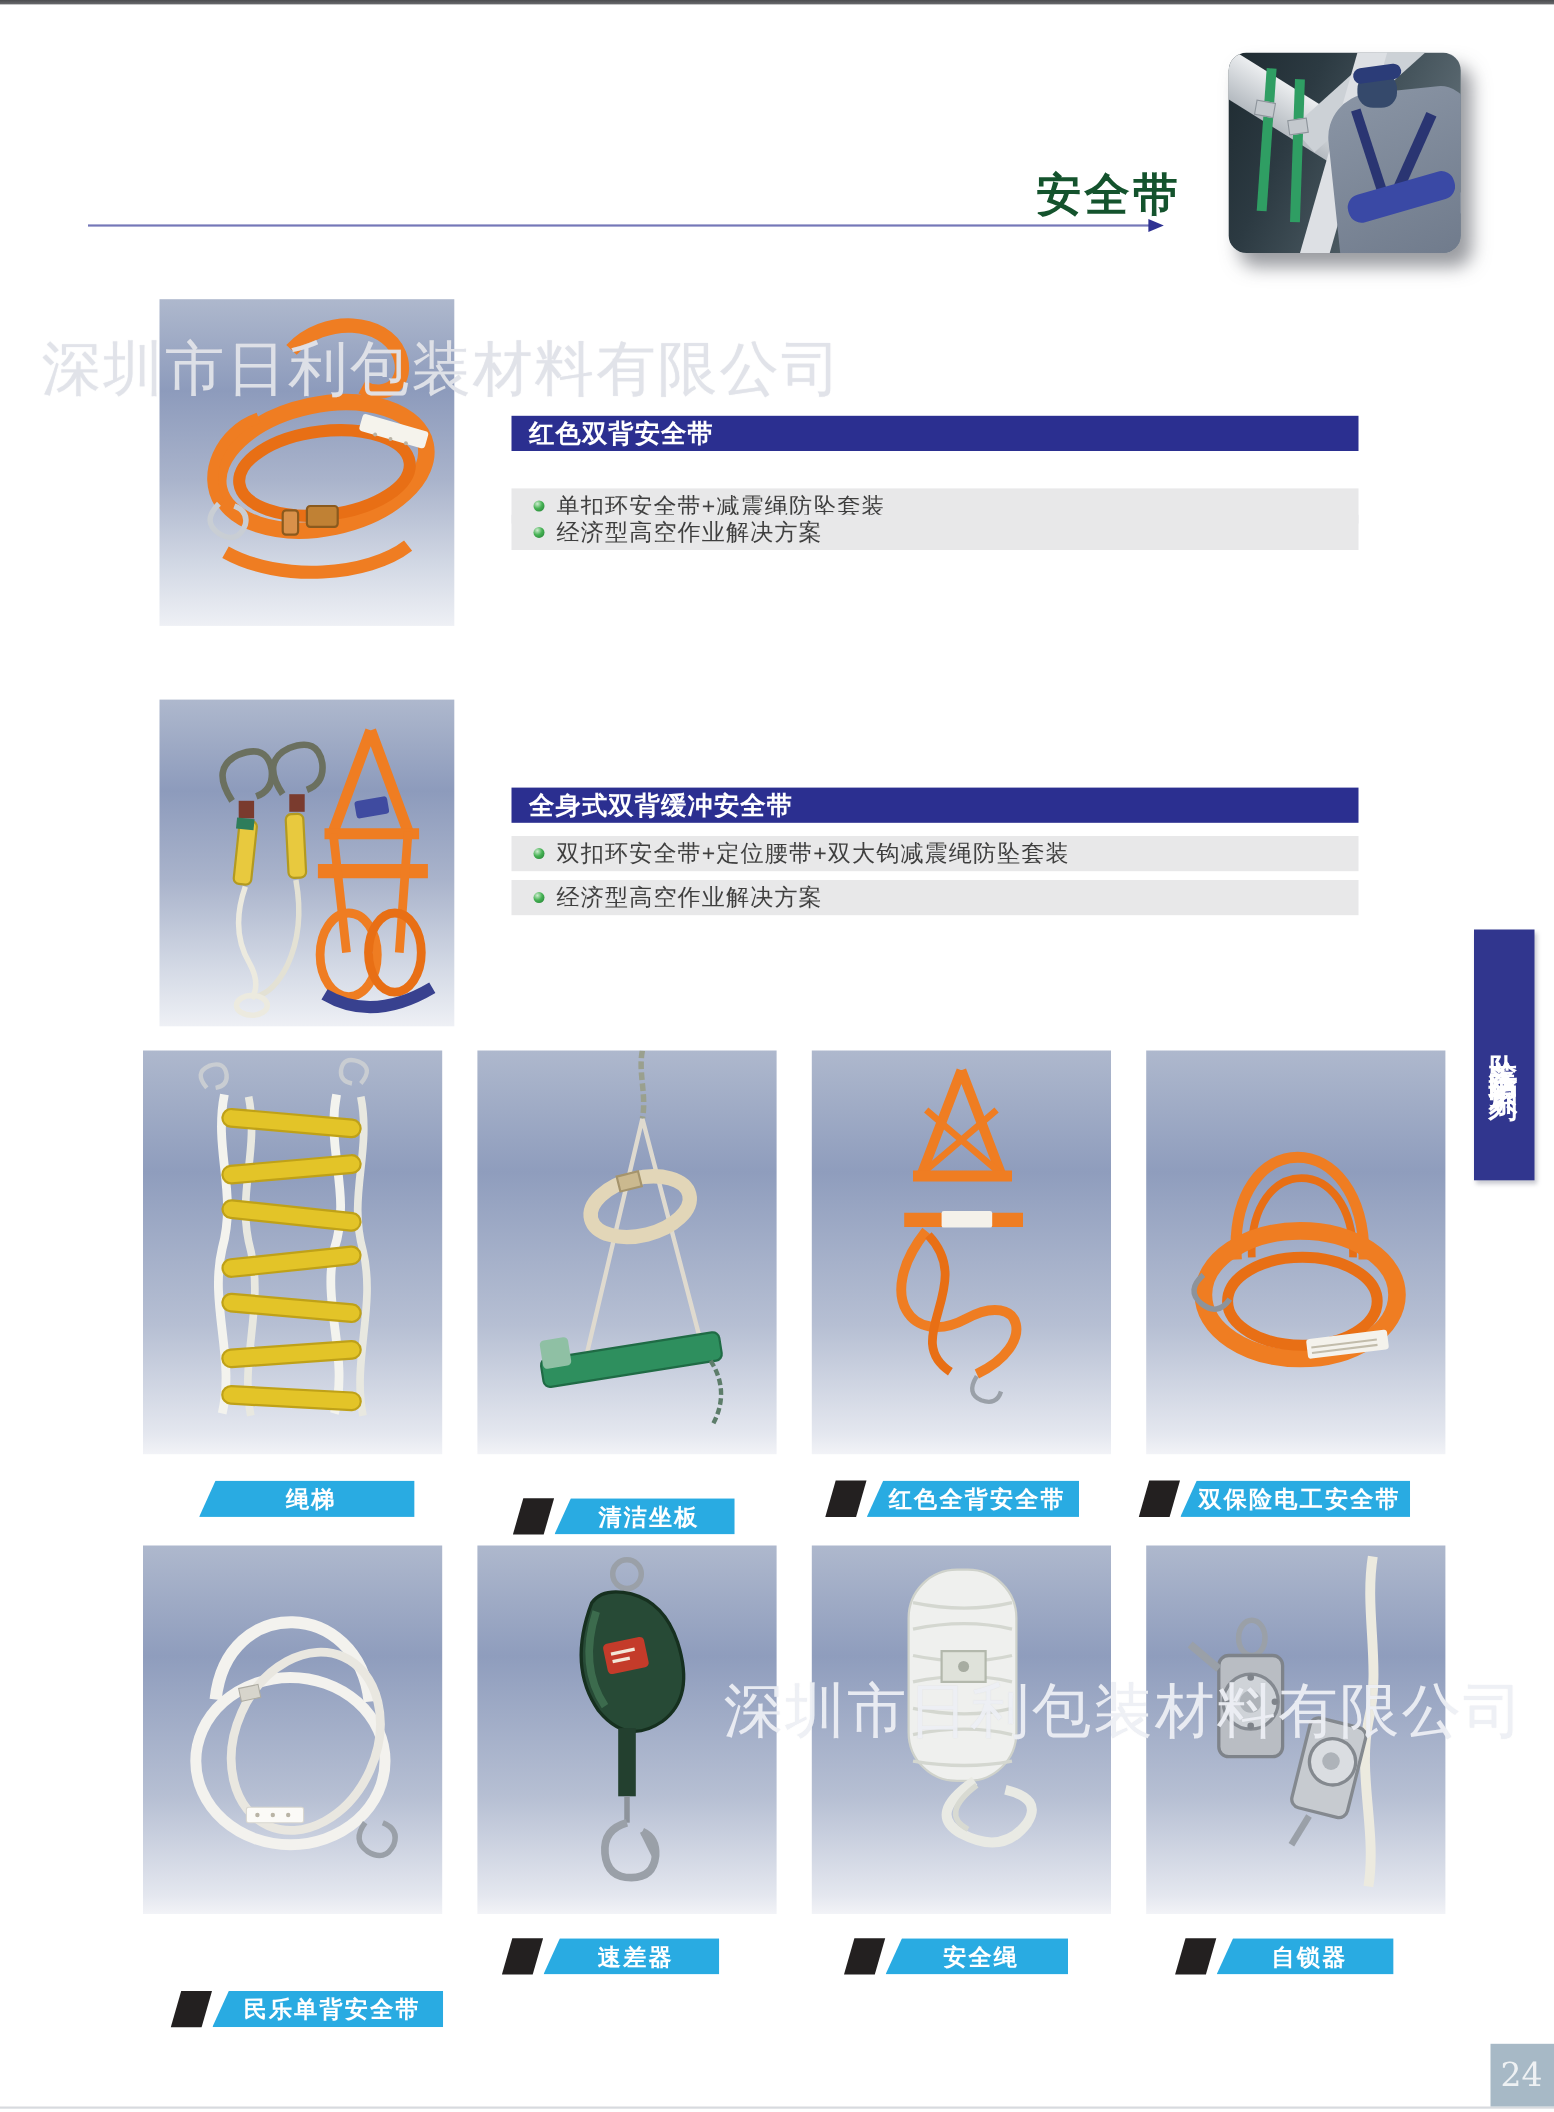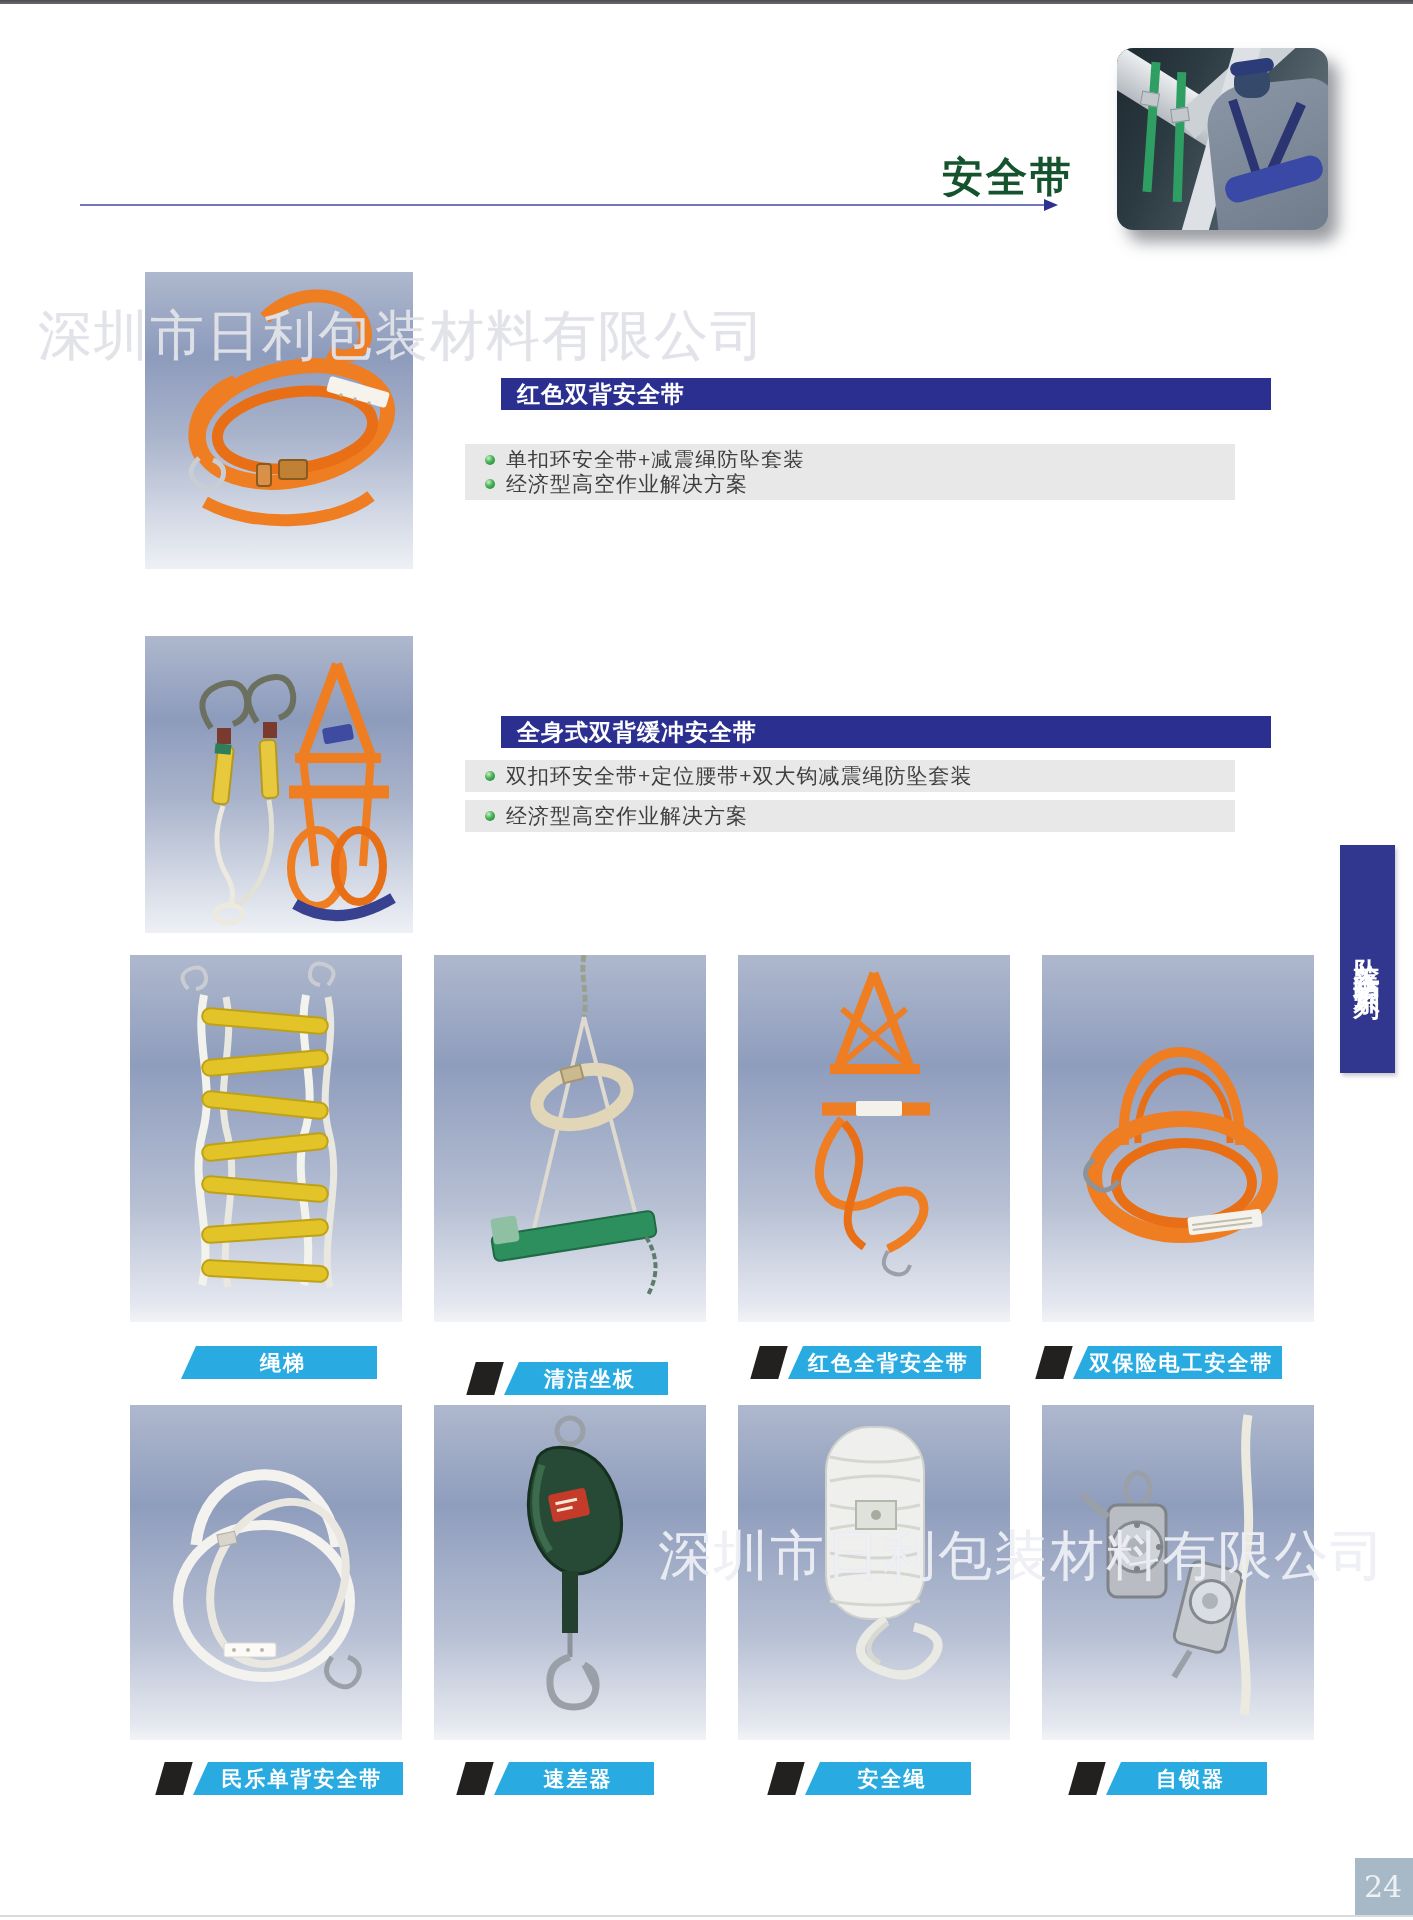--- a/index.html
+++ b/index.html
@@ -38,21 +38,21 @@
   .wm1{left:38px;top:300px;}
   .wm2{left:658px;top:1520px;color:rgba(238,240,245,0.92);}
 
   
   .pimg{position:absolute;width:268px;height:297px;overflow:hidden;
         background:linear-gradient(180deg,#aeb8cd 0%,#8d9bbc 28%,#a9b3cb 55%,#d3d9e5 82%,#eef0f5 100%);}
   .pimg1{left:145px;top:272px;}
   .pimg2{left:145px;top:636px;}
 
   
-  .hbar{position:absolute;left:465px;width:770px;height:32px;background:#2b2f90;display:flex;align-items:center;margin-left:36px;}
+  .hbar{position:absolute;left:465px;width:770px;height:32px;background:#2b2f90;display:flex;align-items:center;}
   .hbar span{color:#ffffff;font-size:23px;font-weight:bold;padding-left:16px;letter-spacing:1px;}
   .fbar{position:absolute;left:465px;width:770px;height:32px;background:#e8e8e9;display:flex;align-items:center;}
   .fbar .dot{width:10px;height:10px;border-radius:50%;margin-left:20px;background:radial-gradient(circle at 35% 30%,#cdeccf 0%,#46b254 45%,#1f7c31 100%);flex:0 0 auto;}
   .fbar span{color:#3f3f3f;font-size:21px;padding-left:11px;letter-spacing:1px;}
   .h1{top:378px;} .f11{top:444px;} .f12{top:468px;}
   .h2{top:716px;} .f21{top:760px;} .f22{top:800px;}
 
   
   .series-tab{position:absolute;left:1340px;top:845px;width:55px;height:228px;background:#31368e;display:flex;align-items:center;justify-content:center;box-shadow:2px 3px 4px rgba(120,122,140,.4);}
   .series-tab span{writing-mode:vertical-rl;text-orientation:upright;color:#ffffff;font-size:26px;font-weight:bold;letter-spacing:7px;}
@@ -309,21 +309,21 @@
         <circle cx="95" cy="164" r="3" fill="#7e838a"></circle>
         <circle cx="73" cy="142" r="3" fill="#7e838a"></circle>
       <path d="M66,112 L40,90" stroke="#9aa0a8" stroke-width="7"></path>
       <rect x="140" y="160" width="52" height="84" rx="8" fill="#c7cbd0" stroke="#84898f" stroke-width="3" transform="rotate(14 166 202)"></rect>
       <circle cx="168" cy="196" r="21" fill="#dadde1" stroke="#84898f" stroke-width="3" transform="rotate(14 166 202)"></circle>
       <circle cx="168" cy="196" r="8" fill="#aeb3b9"></circle>
       <path d="M148,246 l-16,26" stroke="#9aa0a8" stroke-width="6"></path>
     </svg>
   </div>
 
-  <div class="thumb-label lr2" style="left:160px;width:243px;">
+  <div class="thumb-label lr2" style="left:160px;width:243px;margin-top:48px;">
     <span class="lb-black"></span>
     <span class="lb-blue">
         <span>民乐单背安全带</span>
       </span>
   </div>
   <div class="thumb-label lr2" style="left:461px;width:193px;">
     <span class="lb-black"></span>
     <span class="lb-blue">
         <span>速差器</span>
       </span>

